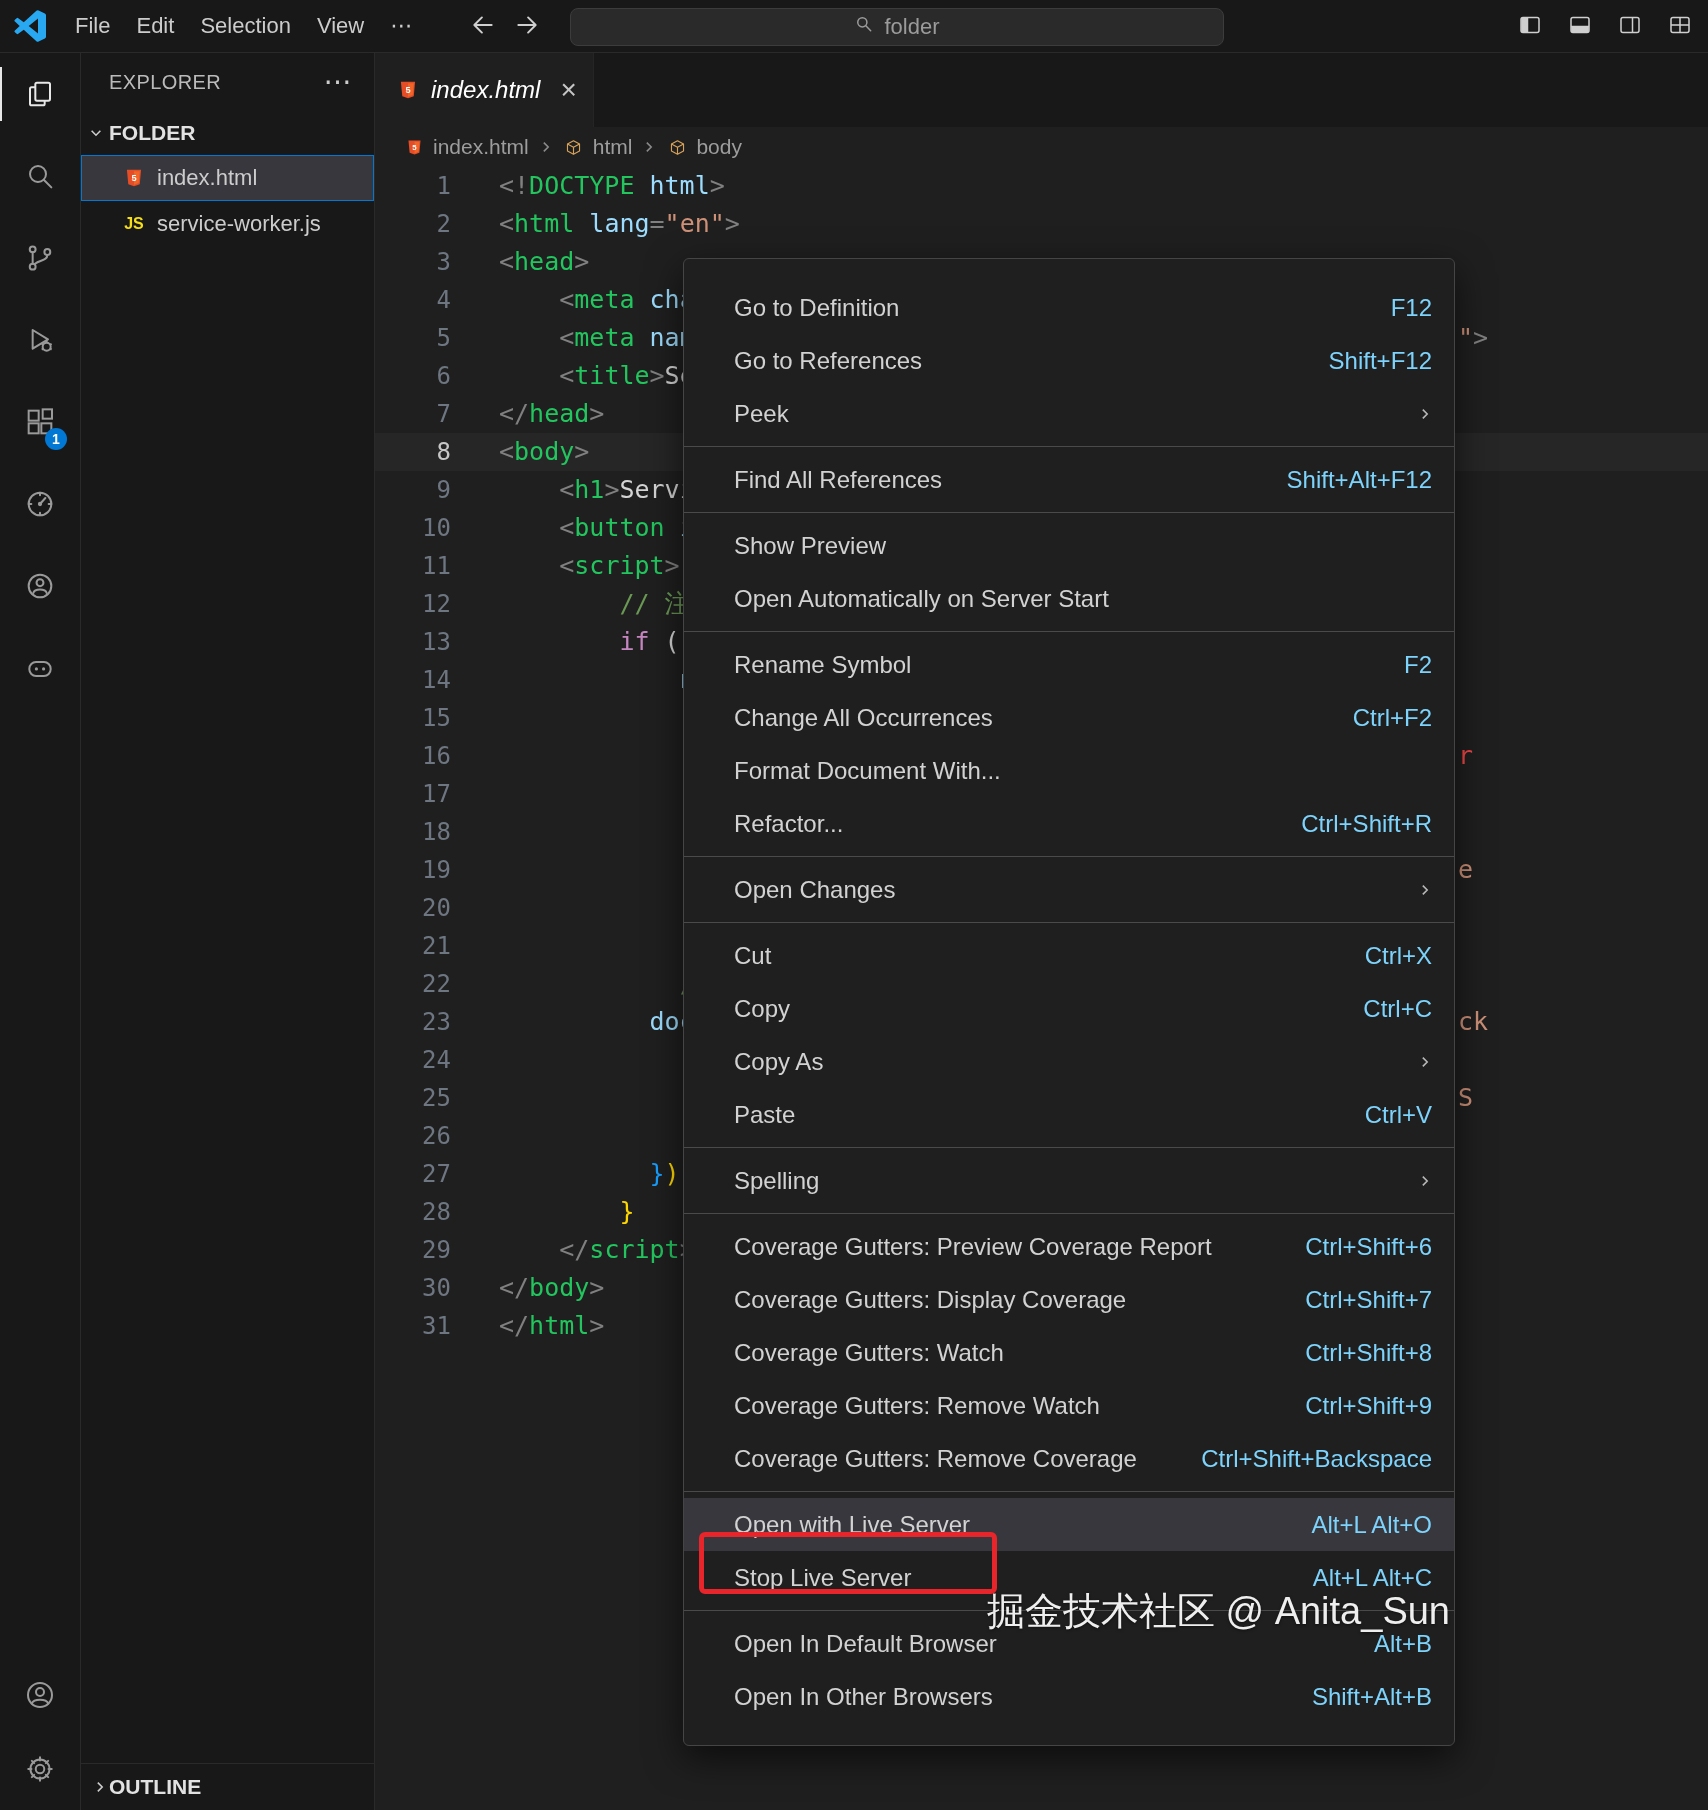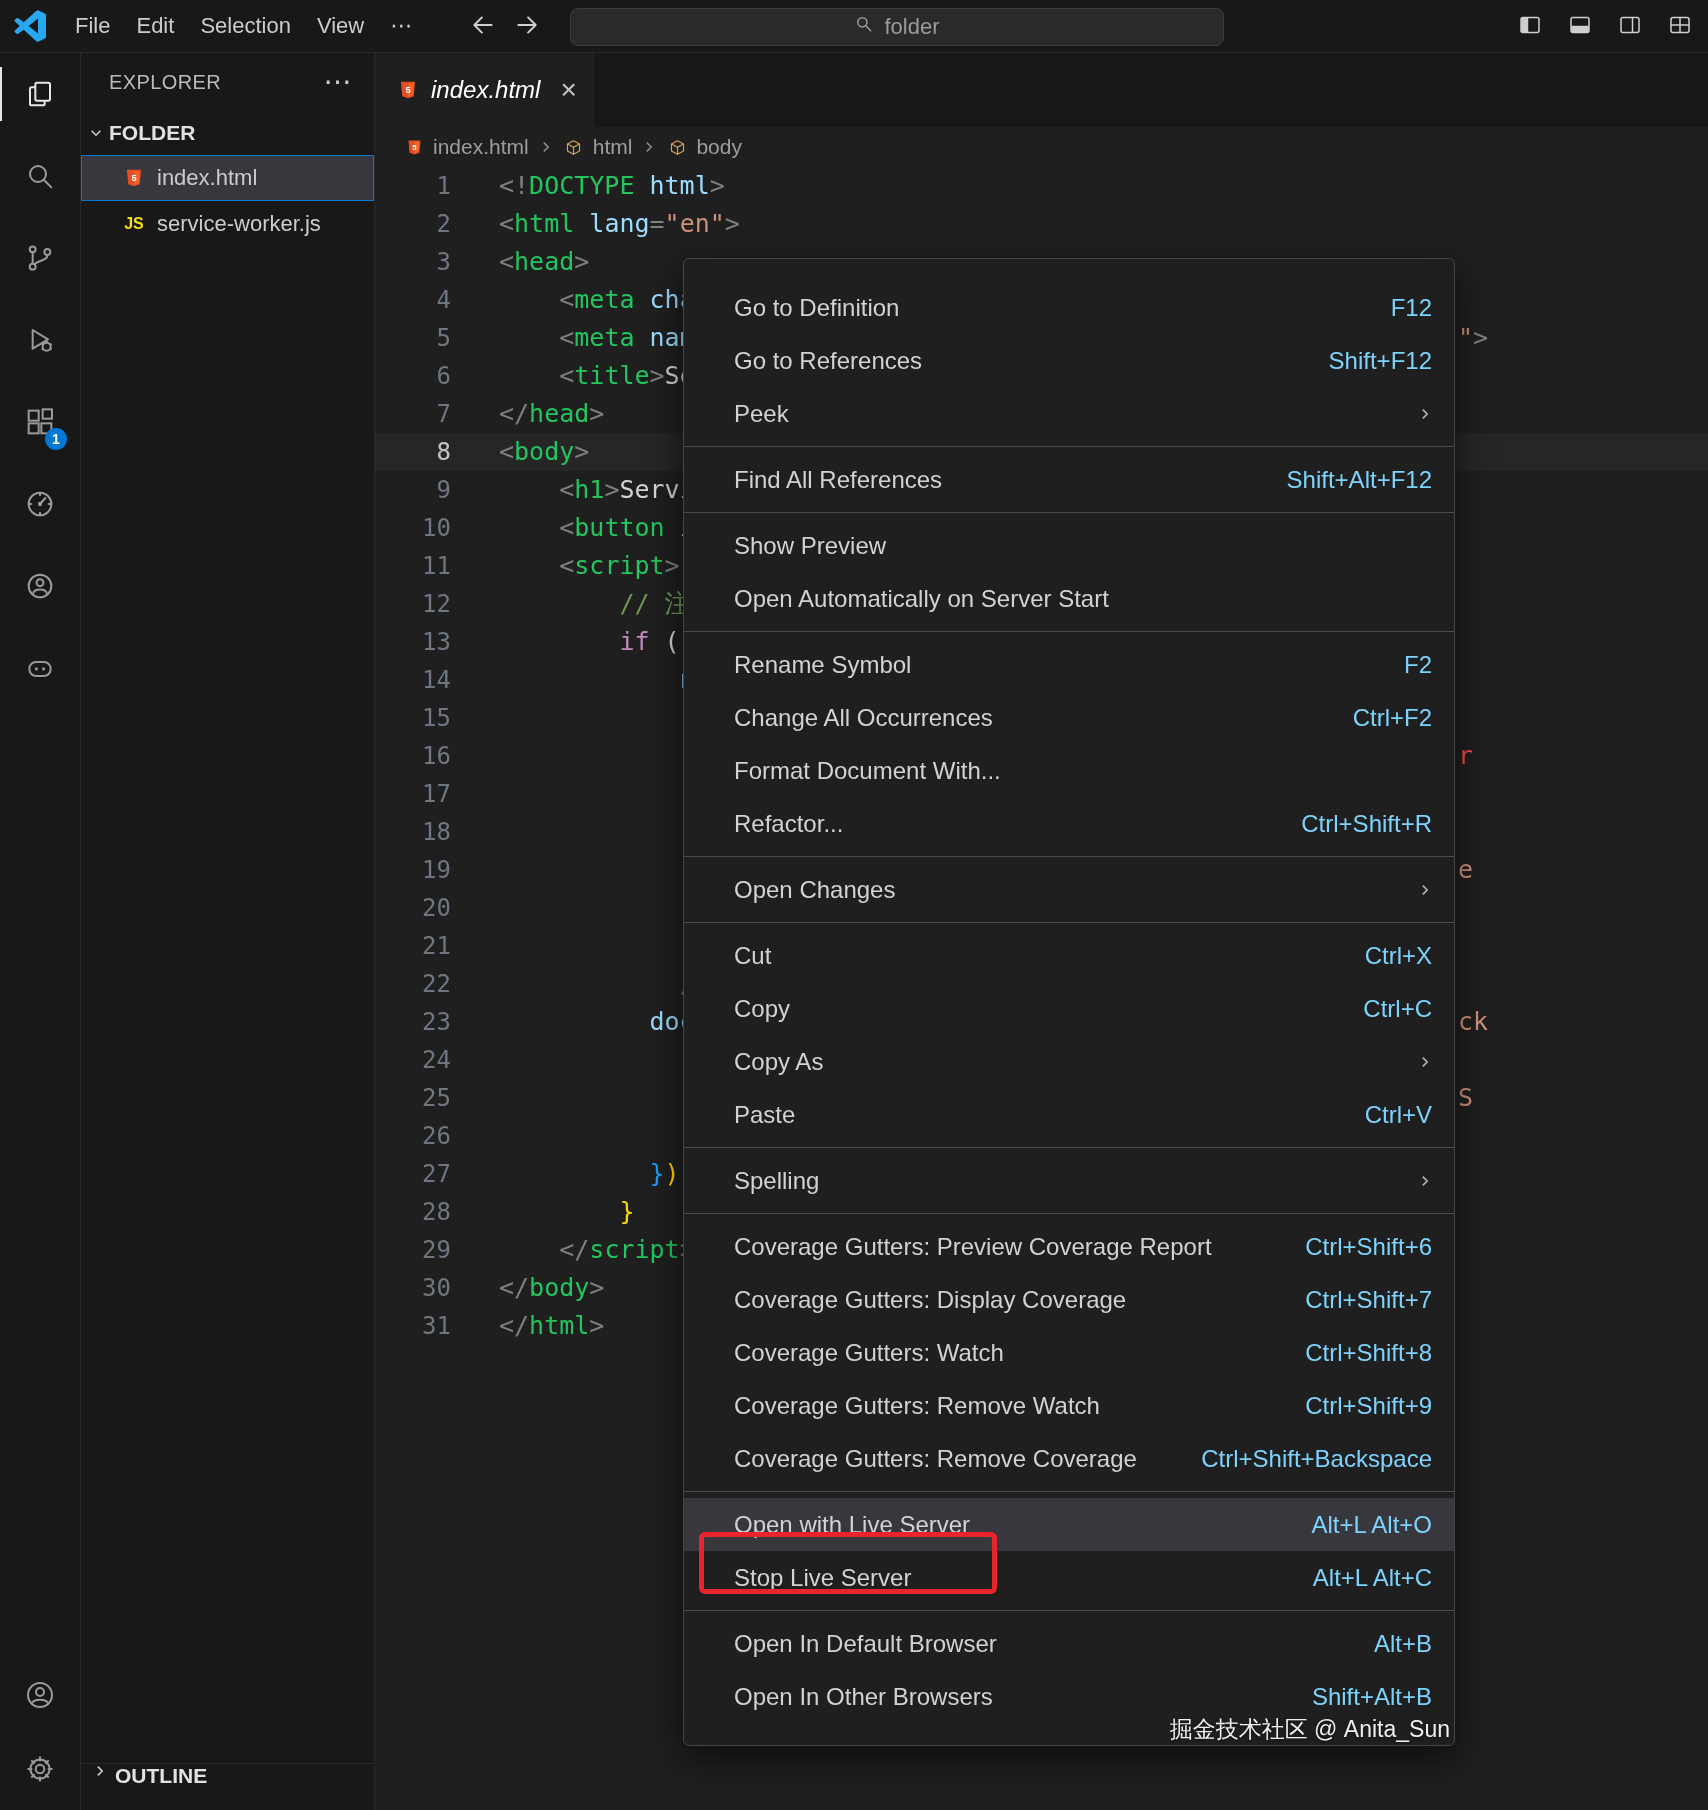--- a/index.html
+++ b/index.html
@@ -34,21 +34,21 @@
   .sidebar{position:absolute;top:53px;left:81px;width:293px;bottom:0;background:#181818;
     border-right:1px solid #2a2a2a;display:flex;flex-direction:column;z-index:5}
   .sb-header{height:58px;display:flex;align-items:center;padding:0 22px 0 28px;font-size:20px;color:#bbbbbb;letter-spacing:.4px}
   .sb-more{margin-left:auto;font-size:28px;color:#cccccc;line-height:20px}
   .section-header{height:44px;display:flex;align-items:center;gap:6px;padding-left:8px;font-weight:bold;font-size:21px;color:#e2e2e2}
   .file-list{display:flex;flex-direction:column}
   .file-row{height:46px;display:flex;align-items:center;gap:12px;padding-left:42px;font-size:22px;color:#cccccc}
   .file-row.selected{background:#37373d;box-shadow:inset 0 0 0 1px #0078d4}
   .ficon{display:flex;align-items:center;justify-content:center;width:22px}
   .js-glyph{color:#f5de19;font-weight:bold;font-size:16px;font-family:"Liberation Sans",sans-serif}
-  .sb-outline{margin-top:auto;height:46px;border-top:1px solid #2a2a2a;display:flex;gap:8px;padding-left:12px;font-weight:bold;font-size:21px;color:#e2e2e2}
+  .sb-outline{margin-top:auto;height:46px;border-top:1px solid #2a2a2a;display:flex;align-items:center;gap:2px;padding-left:12px;font-weight:bold;font-size:21px;color:#e2e2e2}
   .chev-down{transform:rotate(90deg);display:flex}
   .chev-right{display:flex}
   
   .editor{position:absolute;top:53px;left:375px;right:0;bottom:0;background:#1f1f1f}
   .tabbar{height:74px;background:#181818;display:flex}
   .tab{background:#1f1f1f;display:flex;align-items:center;gap:12px;padding:0 16px 0 22px;border-right:1px solid #252525}
   .tab-name{font-style:italic;font-size:24px;color:#ffffff}
   .tab-close{font-size:28px;color:#c5c5c5;margin-left:8px;line-height:20px}
   .breadcrumb{height:40px;display:flex;align-items:center;gap:10px;padding-left:28px;font-size:21px;color:#9d9d9d}
   .bc-item{display:flex;align-items:center;gap:8px}
@@ -70,21 +70,21 @@
   .menu-row{height:53px;display:flex;align-items:center;padding:0 22px 0 50px;font-size:24px;color:#d2d2d2}
   .menu-row.hl{background:#37373d}
   .mlabel{white-space:nowrap}
   .mspacer{flex:1}
   .mshort{color:#7dd3fc;white-space:nowrap;margin-left:40px}
   .msub{display:flex;margin-left:30px}
   .sep{height:1px;background:#4a4a4a;margin:6px 0}
   
   .annotation{position:absolute;left:699px;top:1532px;width:298px;height:62px;
     border:5px solid #e8252a;border-radius:6px;z-index:60;pointer-events:none;box-sizing:border-box}
-  .watermark{position:absolute;right:258px;top:1714px;font-size:23px;color:rgba(255,255,255,.93);
+  .watermark{position:absolute;right:258px;top:1586px;font-size:38px;color:rgba(255,255,255,.93);
     z-index:70;white-space:nowrap;text-shadow:0 1px 3px rgba(0,0,0,.5)}
 </style>
 </head>
 <body>
 
 <div class="titlebar">
   <span class="logo">
     <svg width="32" height="32" viewBox="0 0 100 100">
         <path fill="#29a8f2" d="M96.5 10.7 76.8 1.2a6 6 0 0 0-6.8 1.2L30.5 38.5 13.3 25.4a4 4 0 0 0-5.1.2L2.9 30.4a4 4 0 0 0 0 5.9L17.8 50 2.9 63.7a4 4 0 0 0 0 5.9l5.3 4.8a4 4 0 0 0 5.1.2l17.2-13.1L70 97.6a6 6 0 0 0 6.8 1.2l19.7-9.5A6 6 0 0 0 100 83.9V16.1a6 6 0 0 0-3.5-5.4zM75 73.2 45.9 50 75 26.8z"></path>
       </svg>

